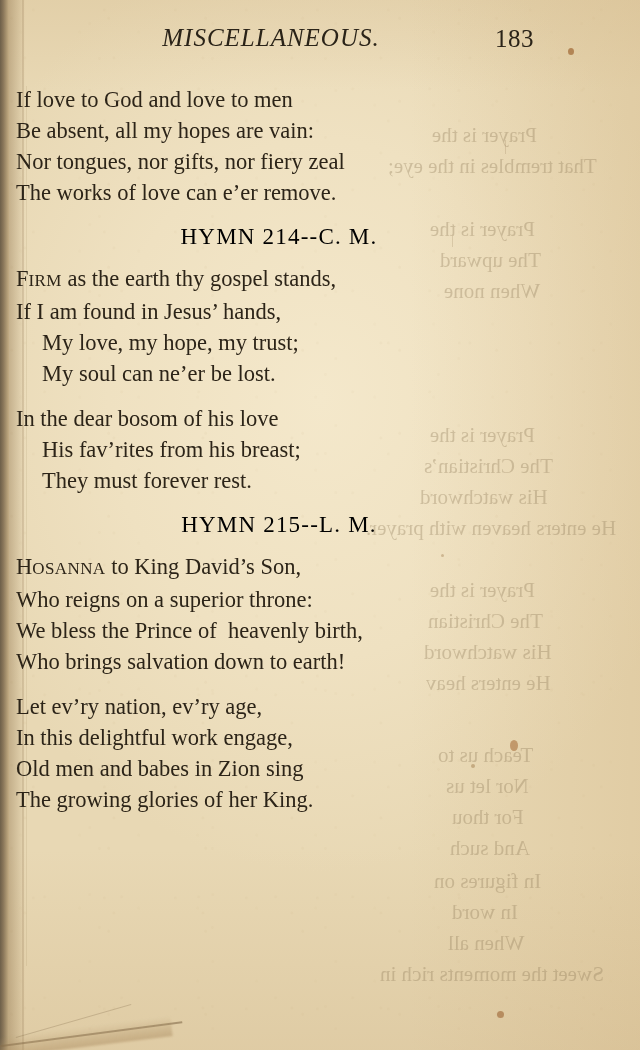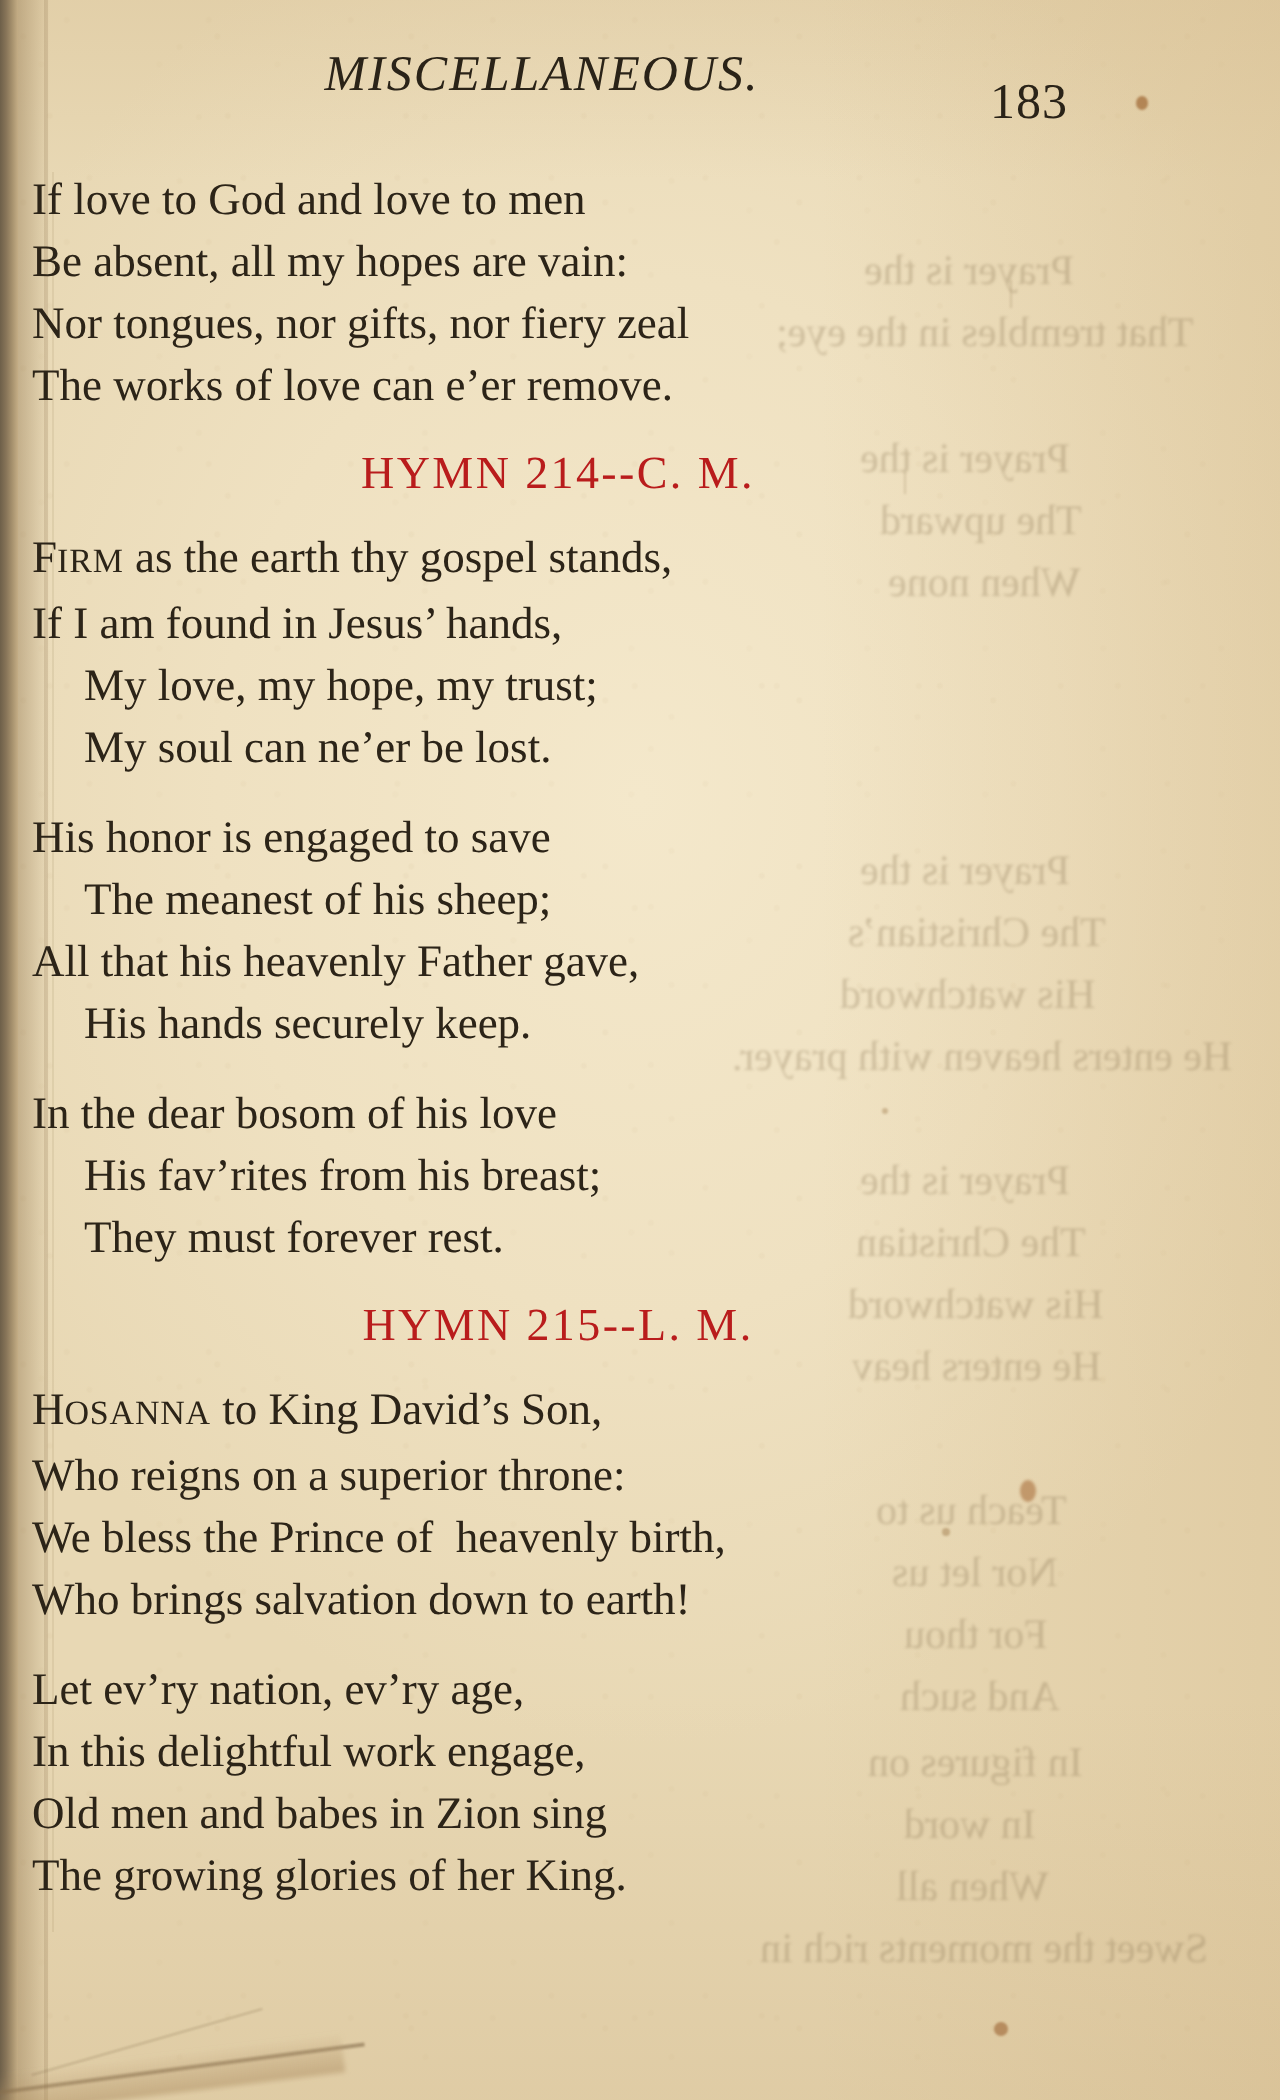--- a/index.html
+++ b/index.html
@@ -121,21 +121,21 @@
     padding-right: 90px;
     font-size: 25px;
     letter-spacing: 1.0px;
     font-weight: 400;
     color: #2a2318;
     font-style: italic;
   }
   .folio {
     position: absolute;
     right: 82px;
-    top: 14px;
+    top: 1px;
     font-size: 25px;
     letter-spacing: .5px;
     color: #2a2318;
   }
 
   .stanza {
     margin: 0 0 14px 0;
   }
   .line {
     font-size: 22.5px;
@@ -155,21 +155,21 @@
     letter-spacing: .4px;
     margin-top: 45px;
   }
 
   .hymn-title {
     text-align: center;
     font-size: 23px;
     letter-spacing: 1.2px;
     margin: 16px 0 13px 0;
     padding-right: 74px;
-    color: #b91c1c;
+    color: #000000;
     white-space: pre;
   }
 
   
   .spot {
     position: absolute;
     border-radius: 50%;
     pointer-events: none;
   }
 
@@ -286,26 +286,20 @@
           <div class="line">The works of love can e’er remove.</div>
         </div>
         <div class="hymn-title">HYMN 214--C. M.</div>
         <div class="stanza">
           <div class="line smallcaps-first"><span>F</span><span class="sc">IRM</span><span> as the earth thy gospel stands,</span></div>
           <div class="line">If I am found in Jesus’ hands,</div>
           <div class="line indent">My love, my hope, my trust;</div>
           <div class="line indent">My soul can ne’er be lost.</div>
         </div>
         <div class="stanza">
-          <div class="line">His honor is engaged to save</div>
-          <div class="line indent">The meanest of his sheep;</div>
-          <div class="line">All that his heavenly Father gave,</div>
-          <div class="line indent">His hands securely keep.</div>
-        </div>
-        <div class="stanza">
           <div class="line">In the dear bosom of his love</div>
           <div class="line indent">His fav’rites from his breast;</div>
           <div class="line indent">They must forever rest.</div>
         </div>
         <div class="hymn-title">HYMN 215--L. M.</div>
         <div class="stanza">
           <div class="line smallcaps-first"><span>H</span><span class="sc">OSANNA</span><span> to King David’s Son,</span></div>
           <div class="line">Who reigns on a superior throne:</div>
           <div class="line">We bless the Prince of  heavenly birth,</div>
           <div class="line">Who brings salvation down to earth!</div>

